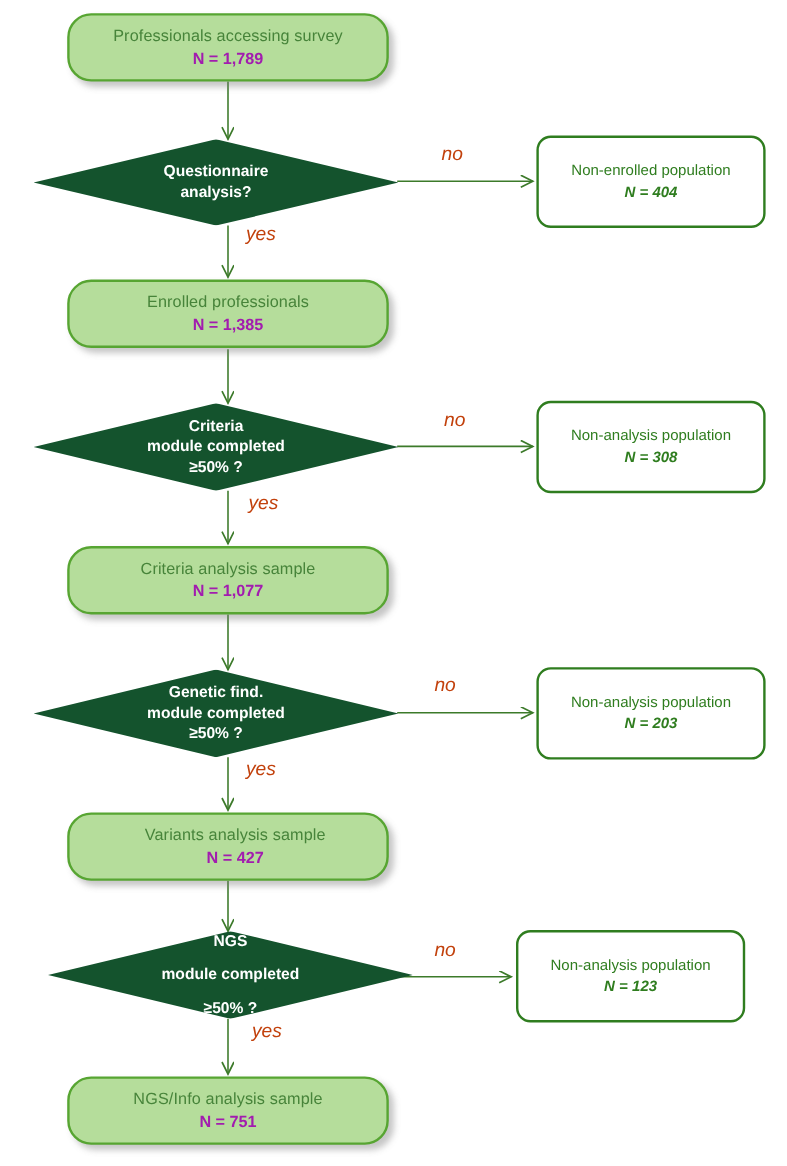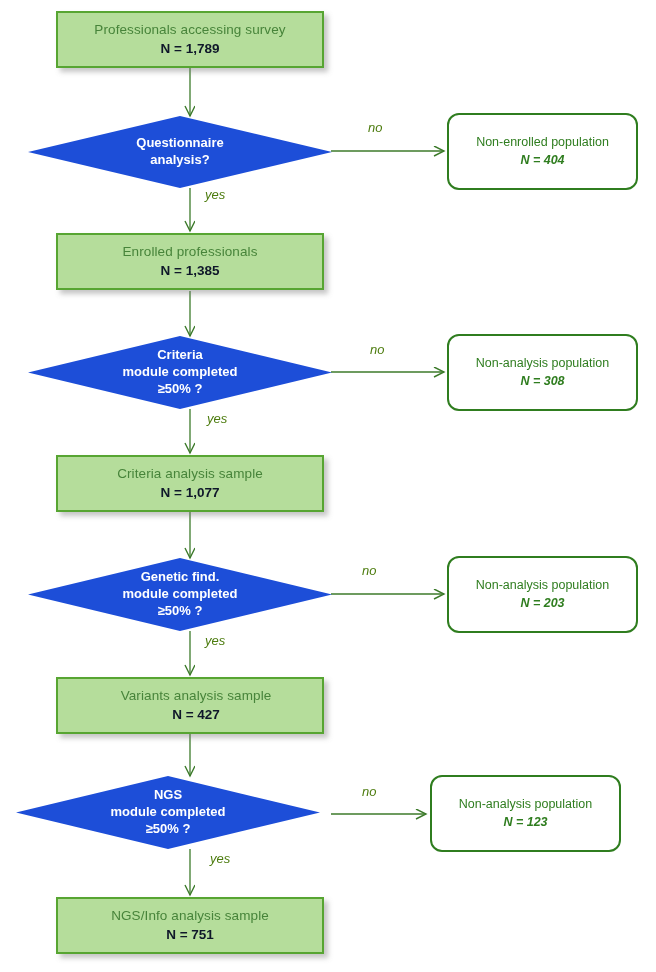--- a/index.html
+++ b/index.html
@@ -31,57 +31,57 @@
     flex-direction: column;
     align-items: center;
     justify-content: center;
     text-align: center;
     line-height: 1.22;
   }
   
   .box-green {
     background: #b5dd9b;
     border: 2px solid #57a532;
-    border-radius: 0;
+    border-radius: 20px;
     box-shadow: 4px 4px 5px rgba(120,120,120,0.42);
     color: #3f7a2e;
     font-size: 13.5px;
   }
   .box-green .line1 { font-weight: normal; color: #47843a; letter-spacing: .1px;}
-  .box-green .line2 { font-weight: bold; color: #0f172a; margin-top: 2px; }
+  .box-green .line2 { font-weight: bold; color: #a21caf; margin-top: 2px; }
 
   
   .box-white {
     background: #ffffff;
     border: 2px solid #2f7d1f;
     border-radius: 12px;
     color: #2f7d1f;
     font-size: 12.5px;
   }
   .box-white .line1 { font-weight: normal; }
   .box-white .line2 { font-weight: bold; font-style: italic; margin-top: 2px; }
 
   
   .diamond {
     color: #ffffff;
     font-weight: bold;
     font-size: 13px;
-    background: #1d4ed8;
+    background: #14532d;
     -webkit-clip-path: polygon(50% 0%, 100% 50%, 50% 100%, 0% 50%);
     clip-path: polygon(50% 0%, 100% 50%, 50% 100%, 0% 50%);
     line-height: 1.3;
   }
   .diamond .dline { display: block; }
 
   
   .edge-label {
     position: absolute;
     font-style: italic;
-    font-size: 13px;
-    color: #4d7c0f;
+    font-size: 16px;
+    color: #c2410c;
     white-space: nowrap;
   }
 </style>
 </head>
 <body>
 
 <div id="flow-root">
 
   <svg id="flow-svg" viewBox="0 0 656 972" xmlns="http://www.w3.org/2000/svg">
     <defs>
@@ -161,21 +161,21 @@
   <div class="node box-white" style="left:447px; top:556px; width:191px; height:77px;">
     <span class="line1">Non-analysis population</span>
     <span class="line2">N = 203</span>
   </div>
 
   <div class="node box-green" style="left:56px; top:677px; width:268px; height:57px;padding-left:12px;">
     <span class="line1">Variants analysis sample</span>
     <span class="line2">N = 427</span>
   </div>
 
-  <div class="node diamond" style="left:16px; top:776px; width:304px; height:73px;">
+  <div class="node diamond" style="left:40px; top:776px; width:304px; height:73px;justify-content:space-between;">
     <span class="dline">NGS</span>
     <span class="dline">module completed</span>
     <span class="dline">≥50% ?</span>
   </div>
 
   <div class="edge-label" style="left:362px; top:784px;">no</div>
   <div class="edge-label" style="left:210px; top:851px;">yes</div>
 
   <div class="node box-white" style="left:430px; top:775px; width:191px; height:77px;">
     <span class="line1">Non-analysis population</span>

